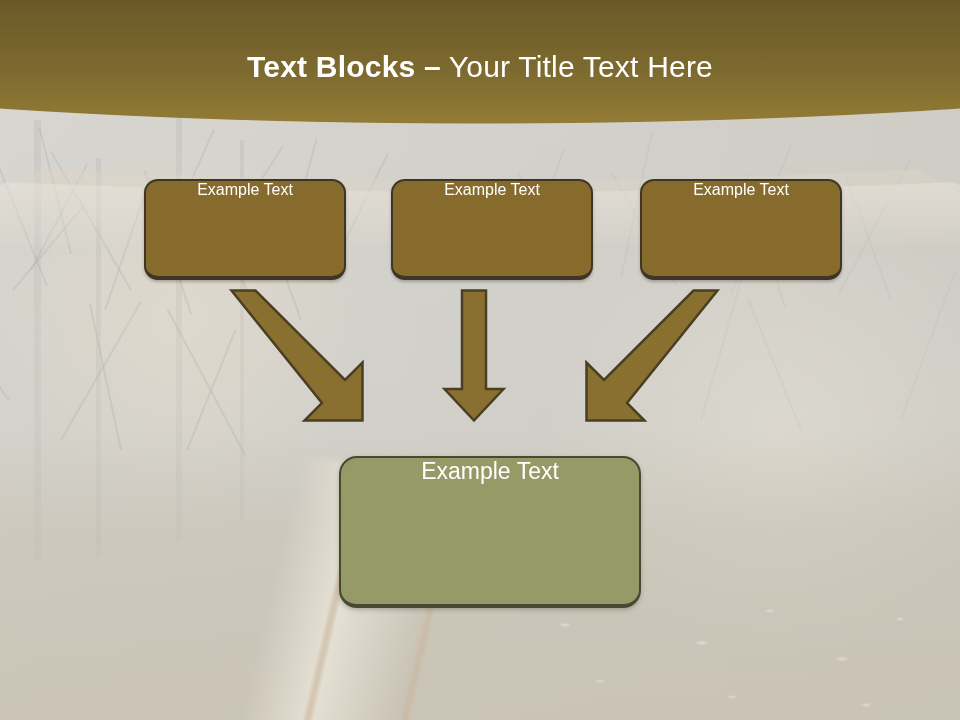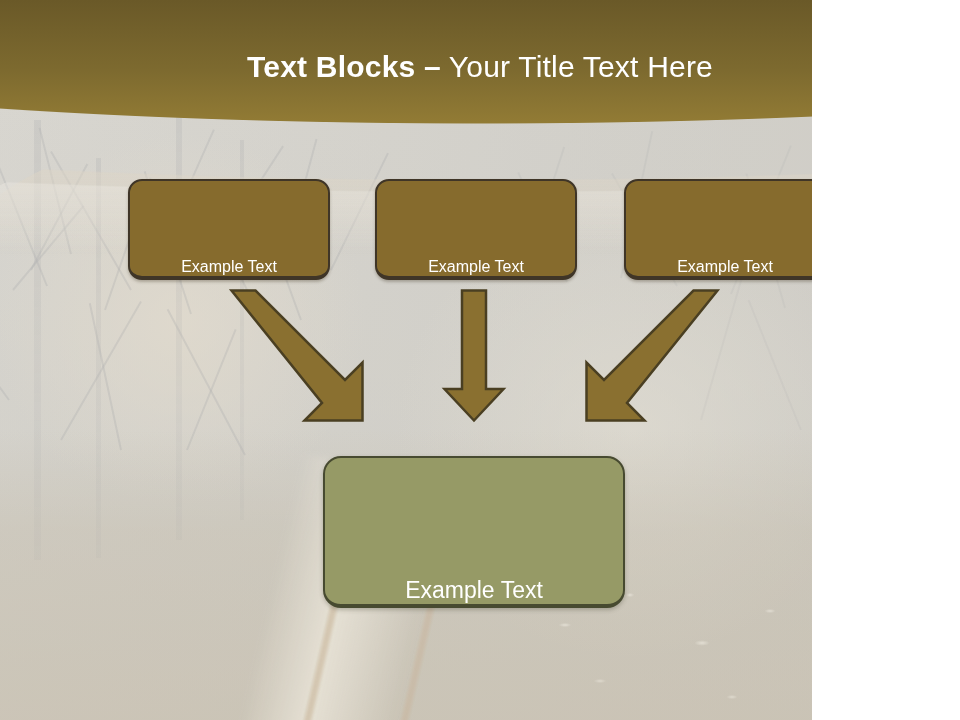--- a/index.html
+++ b/index.html
@@ -6,21 +6,21 @@
     margin: 0;
     padding: 0;
     background: #ffffff;
   }
   body {
     font-family: "Liberation Sans", sans-serif;
   }
 
   #slide {
     position: relative;
-    width: 812px;
+    width: 960px;
     height: 720px;
     overflow: hidden;
     background: #d946ef;
   }
 
   
   .photo-base {
     position: absolute;
     left: 0; top: 0;
     width: 960px; height: 720px;
@@ -153,25 +153,26 @@
     white-space: nowrap;
   }
   .slide-title .strong { font-weight: 700; }
   .slide-title .light  { font-weight: 400; }
 
   
   .node {
     position: absolute;
     box-sizing: border-box;
     display: flex;
-    align-items: flex-end;
+    align-items: flex-start;
     justify-content: center;
     text-align: center;
     color: #ffffff;
     border-radius: 14px;
+    margin-left: 16px;
   }
   .node.top {
     width: 202px;
     height: 101px;
     top: 179px;
     background: #866b2d;
     border: 2.5px solid #3f3527;
     border-bottom-width: 4px;
     font-size: 16px;
     box-shadow: 0 2px 3px rgba(60,50,30,0.30);

